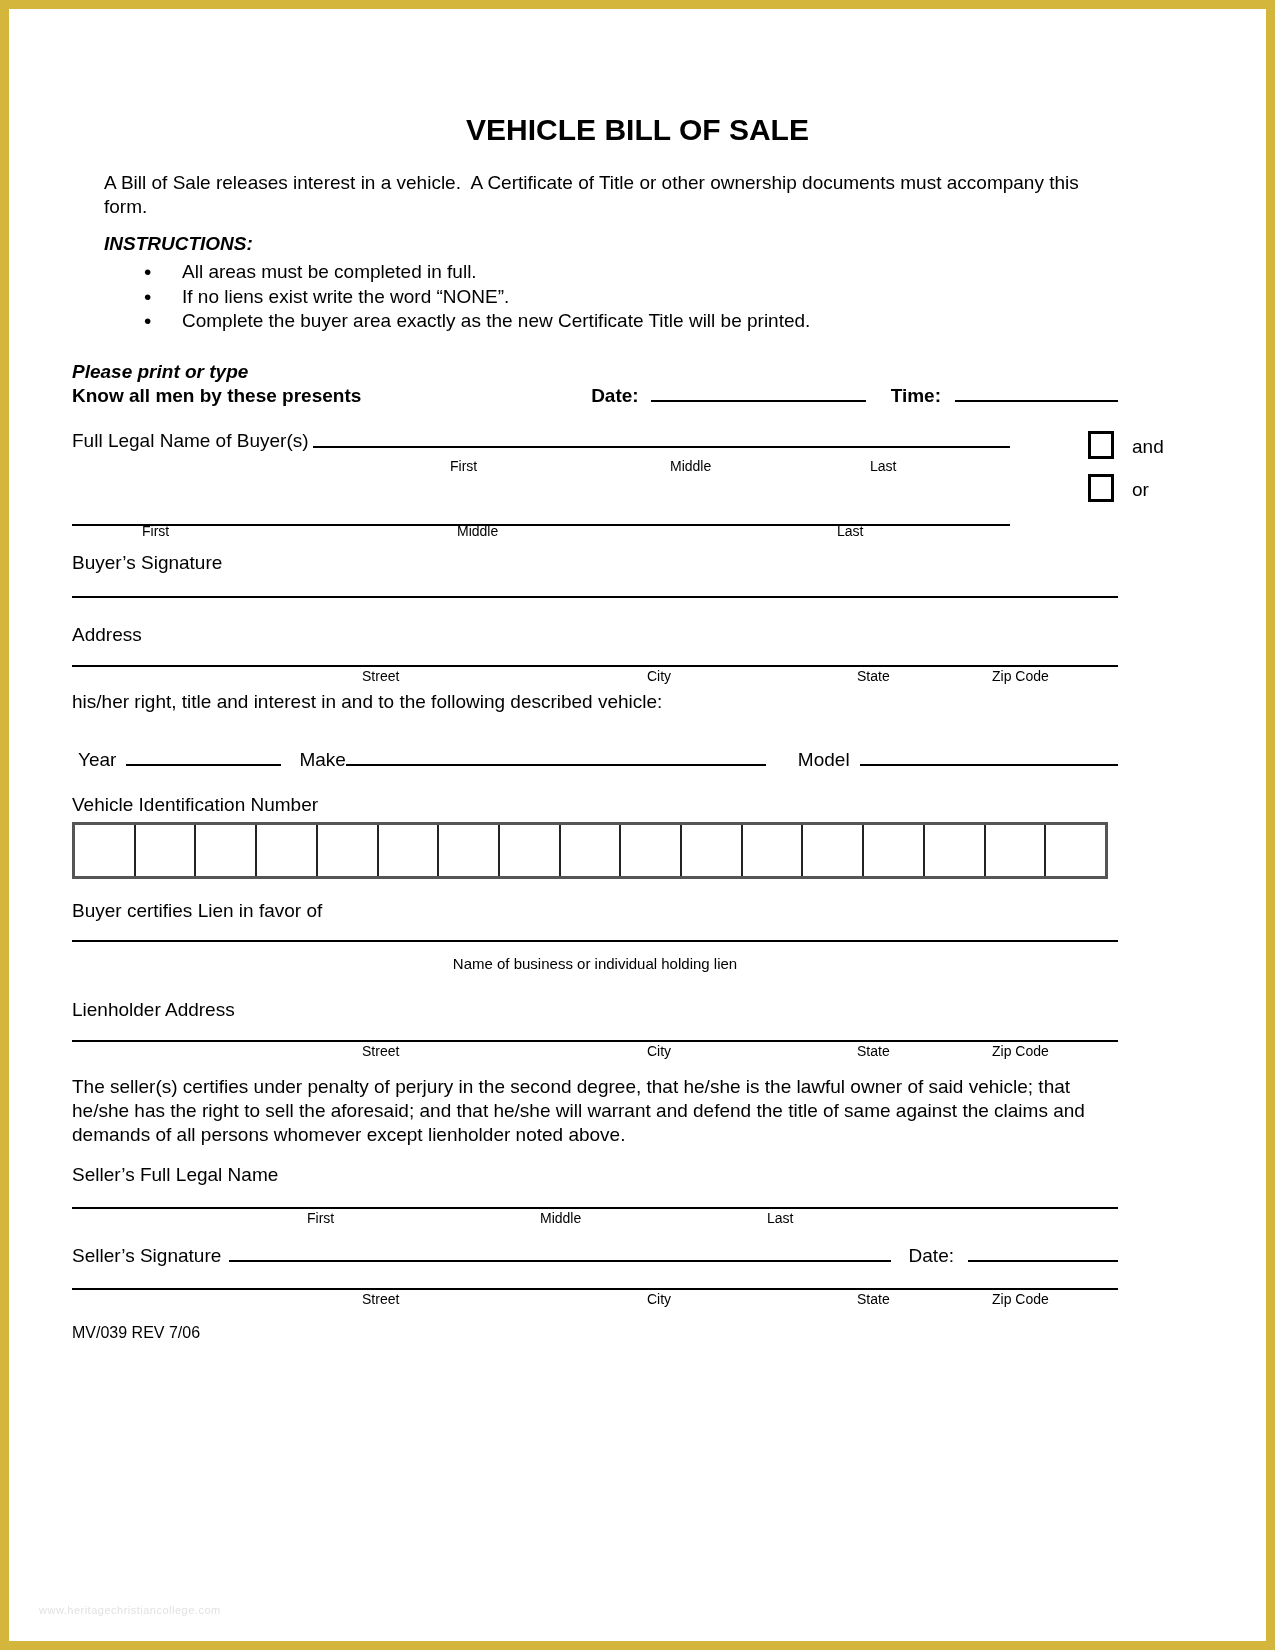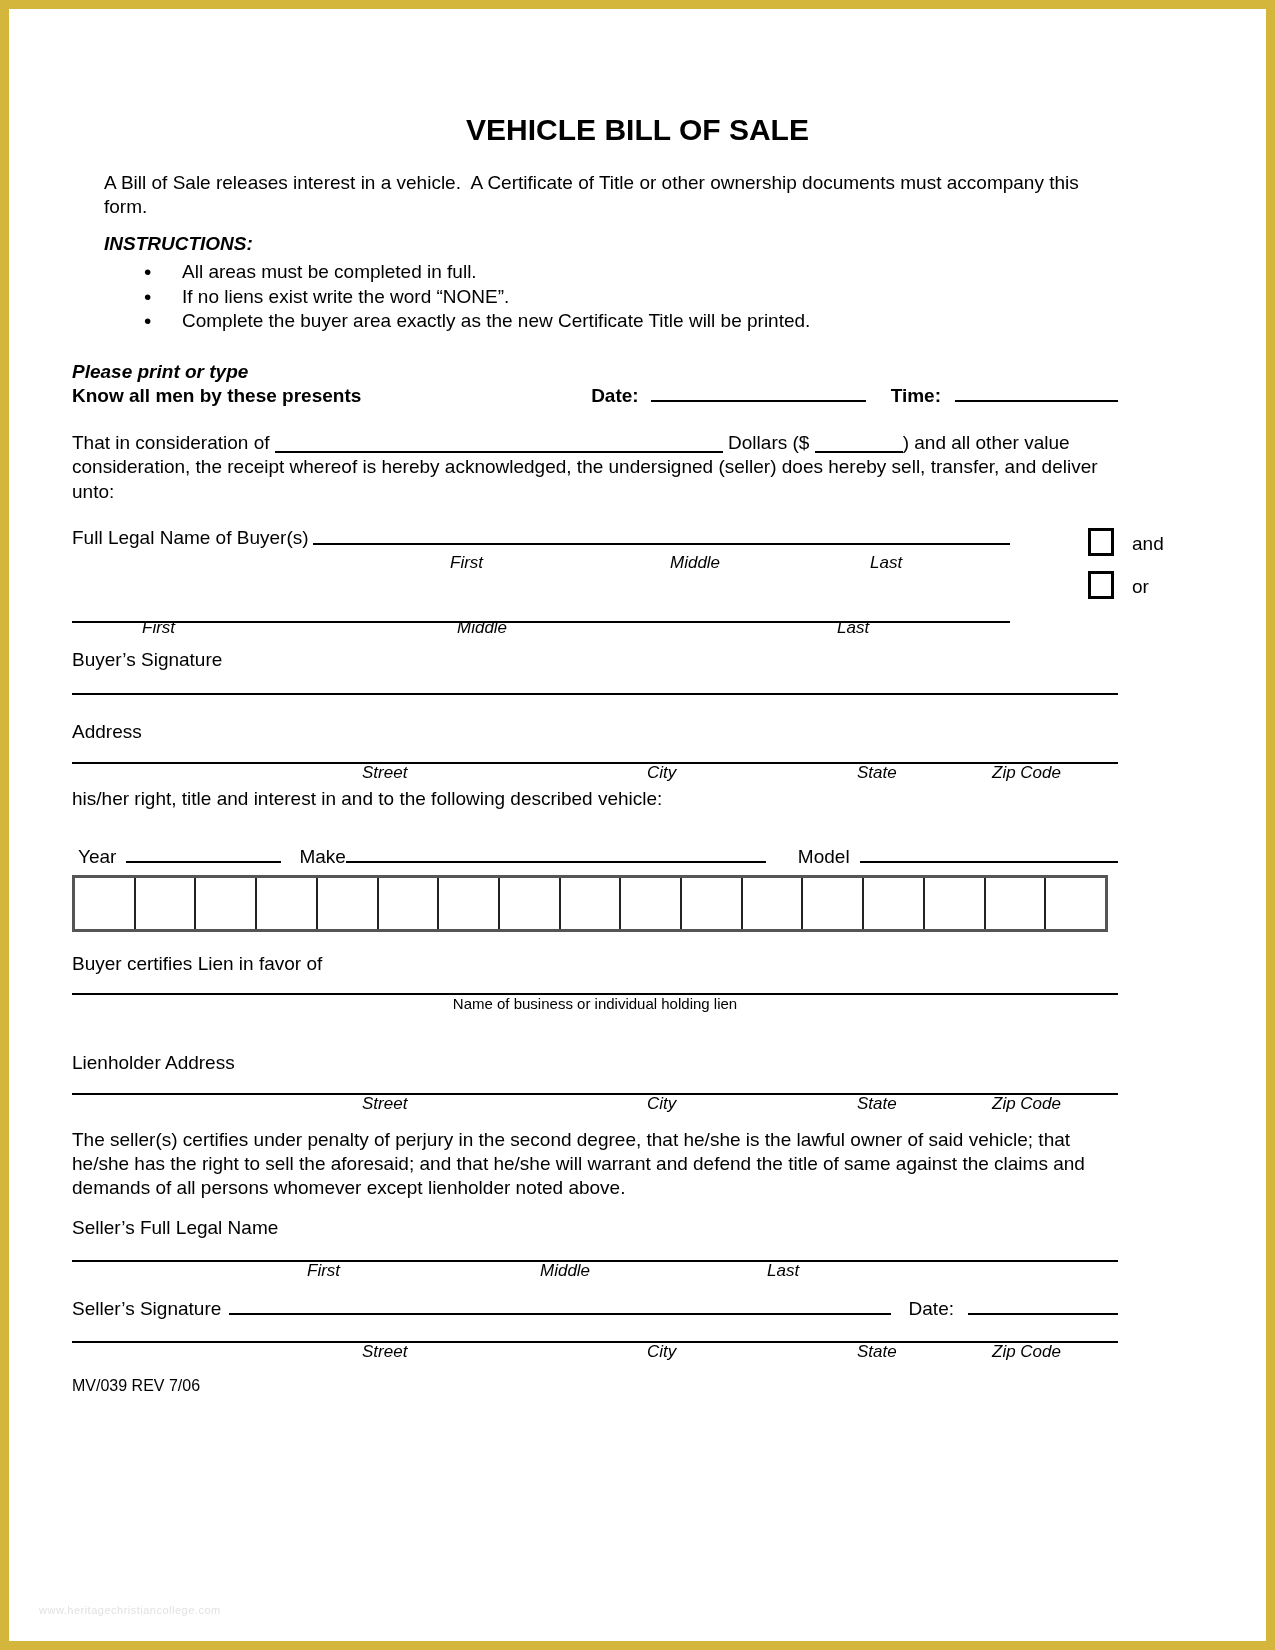--- a/index.html
+++ b/index.html
@@ -69,21 +69,21 @@
   .consideration { margin-top: 24px; line-height: 24.5px; }
 
   
   .buyer-names { position: relative; margin-top: 22px; }
   .name-row { display: flex; align-items: flex-start; width: 938px; height: 28px; }
   .name-row .lbl { white-space: nowrap; margin-right: 4px; }
   .name-row .blank.grow { flex: 1; }
   .line2 { height: 48px; align-items: flex-end; }
   .line2 .blank.grow { width: 100%; }
 
-  .sublabels { position: relative; height: 17px; font-size: 17px; line-height: 16px; font-style: italic; }
+  .sublabels { position: relative; height: 17px; font-size: 14px; line-height: 16px; }
   .sublabels span { position: absolute; top: 1px; white-space: nowrap; }
 
   .checkbox {
     position: absolute;
     left: 1016px;
     width: 26px;
     height: 28px;
     border: 3px solid #000;
     background: #fff;
   }
@@ -118,21 +118,21 @@
     width: calc(100% - 10px);
     height: 57px;
     border: 3px solid #555;
     background: #fff;
   }
   .vin-cell { flex: 1; border-left: 2px solid #222; }
   .vin-cell:first-child { border-left: none; }
 
   .lien-label { margin-top: 21px; }
   .lien-hr { margin-top: 18px; }
-  .center-sublabel { text-align: center; font-size: 15px; height: 17px; line-height: 16px; padding-top: 1px; }
+  .center-sublabel { text-align: center; font-size: 15px; height: 17px; line-height: 16px; padding-top: 14px; }
   .lienholder-label { margin-top: 40px; }
 
   .cert-text { margin-top: 16px; line-height: 24px; }
 
   .seller-name-label { margin-top: 17px; }
   .seller-name-hr { margin-top: 21px; }
 
   .sig-row { display: flex; align-items: baseline; margin-top: 17px; line-height: 26px; }
   .sig-row .b-sig { flex: 1; margin-left: 8px; }
   .sig-row .date2-label { margin-left: 18px; margin-right: 14px; }
@@ -172,24 +172,20 @@
     <div class="print-type">Please print or type</div>
 
     <div class="kam-row">
       <span class="bold">Know all men by these presents</span>
       <span class="bold date-label">Date:</span>
       <span class="blank" style="width:215px"></span>
       <span class="bold time-label">Time:</span>
       <span class="blank" style="width:163px"></span>
     </div>
 
-    <p class="consideration"><span>That in consideration of</span>
-      <span class="blank" style="width:448px"></span>
-      <span>Dollars ($</span>
-      <span class="blank" style="width:88px"></span><span>) and all other value consideration, the receipt whereof is hereby acknowledged, the undersigned (seller) does hereby sell, transfer, and deliver unto:</span></p>
 
     <div class="buyer-names">
       <div class="name-row">
         <span class="lbl">Full Legal Name of Buyer(s)</span>
         <span class="blank grow"></span>
       </div>
       <div class="sublabels">
         <span style="left:378px">First</span>
         <span style="left:598px">Middle</span>
         <span style="left:798px">Last</span>
@@ -225,20 +221,21 @@
 
     <div class="ymm-row">
       <span class="year-label">Year</span>
       <span class="blank b-year"></span>
       <span class="make-label">Make</span>
       <span class="blank b-make"></span>
       <span class="model-label">Model</span>
       <span class="blank b-model"></span>
     </div>
 
+    <div class="field-label vin-label">Vehicle Identification Number</div>
     <div class="vin-row">
         <div class="vin-cell"></div>
         <div class="vin-cell"></div>
         <div class="vin-cell"></div>
         <div class="vin-cell"></div>
         <div class="vin-cell"></div>
         <div class="vin-cell"></div>
         <div class="vin-cell"></div>
         <div class="vin-cell"></div>
         <div class="vin-cell"></div>

